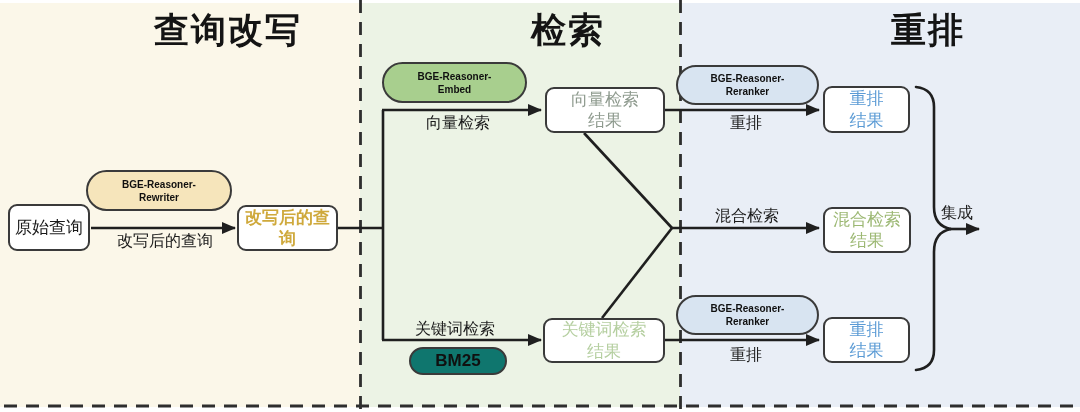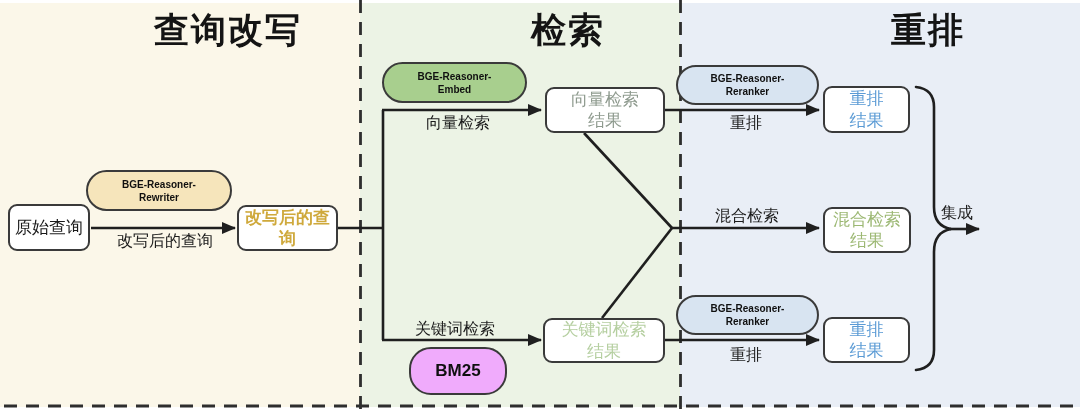--- a/index.html
+++ b/index.html
@@ -36,21 +36,21 @@
   .n-rewritten{left:237px;top:205px;width:101px;height:46px;color:#CFA93C;font-weight:bold;}
   .n-vector{left:545px;top:87px;width:120px;height:46px;color:#8E9A8E;}
   .n-keyword{left:543px;top:318px;width:122px;height:45px;color:#B5CFA0;}
   .n-rerank-top{left:823px;top:86px;width:87px;height:47px;color:#5B9BD5;}
   .n-hybrid{left:823px;top:207px;width:88px;height:46px;color:#9CB873;}
   .n-rerank-bot{left:823px;top:317px;width:87px;height:46px;color:#5B9BD5;}
   .n-final{left:985px;top:206px;width:88px;height:46px;color:#C0392B;font-weight:bold;}
   
   .p-rewriter{left:86px;top:170px;width:146px;height:41px;background:#F6E5BB;}
   .p-embed{left:382px;top:62px;width:145px;height:41px;background:#A8CF8E;}
-  .p-bm25{left:409px;top:347px;width:98px;height:48px;background:#f0abfc;font-size:17px;}
+  .p-bm25{left:409px;top:347px;width:98px;height:28px;background:#0f766e;font-size:17px;}
   .p-reranker-top{left:676px;top:65px;width:143px;height:40px;background:#D8E4F1;}
   .p-reranker-bot{left:676px;top:295px;width:143px;height:40px;background:#D8E4F1;}
   
   .l-rewrite{left:93px;top:232px;width:144px;}
   .l-vector{left:408px;top:114px;width:100px;}
   .l-keyword{left:403px;top:320px;width:104px;}
   .l-hybrid{left:703px;top:207px;width:88px;}
   .l-rerank-top{left:713px;top:114px;width:66px;}
   .l-rerank-bot{left:713px;top:346px;width:66px;}
   .l-ensemble{left:936px;top:204px;width:42px;}

